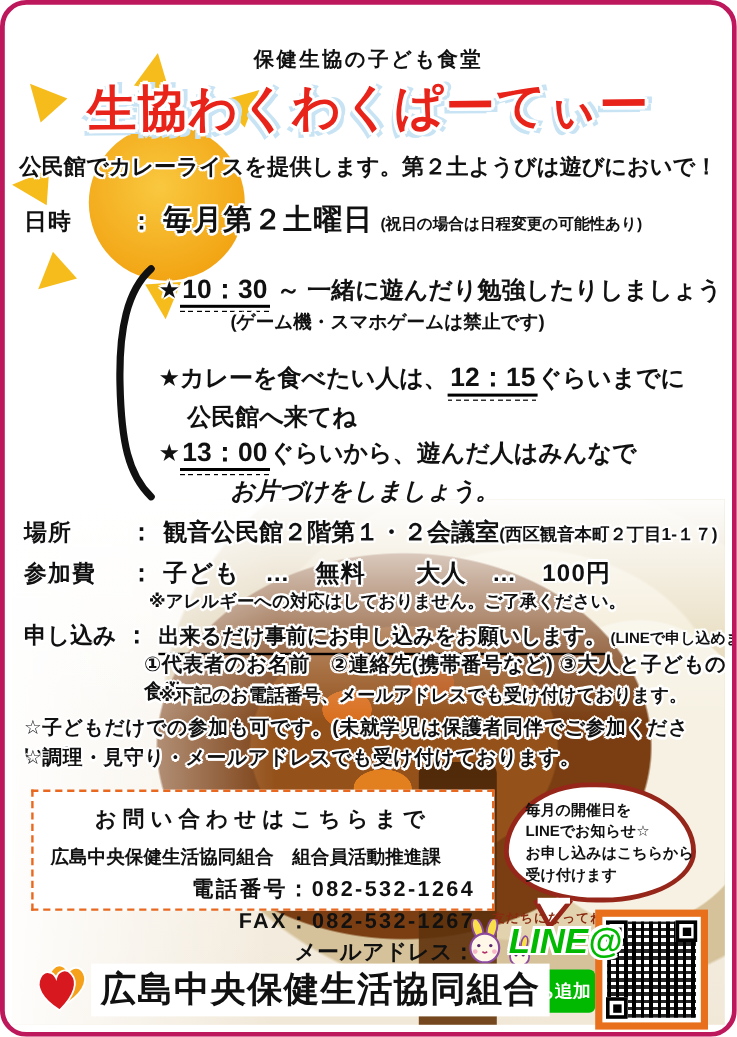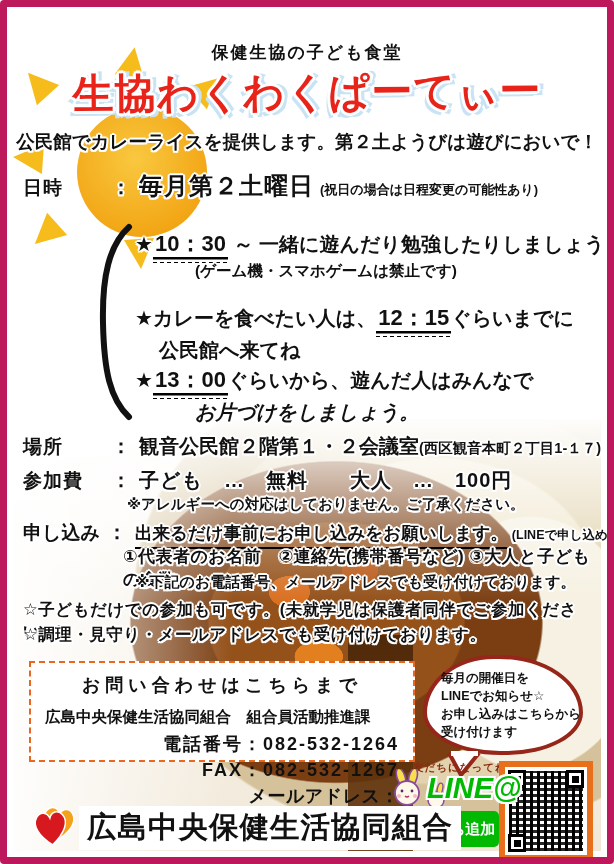--- a/index.html
+++ b/index.html
@@ -1,19 +1,19 @@
 <!DOCTYPE html>
 <html><head>
 <meta charset="utf-8">
 <style>
   * { margin:0; padding:0; box-sizing:border-box; }
   html,body { background:#fff; }
   body { font-family:"Liberation Sans","DejaVu Sans",sans-serif; font-weight:bold; color:#111; }
   .flyer { position:relative; width:614px; height:864px; background:#fff; overflow:hidden;
-           border:7px solid #be185d; border-radius:4px; }
+           border:4px solid #be185d; border-radius:22px; }
 
   
   .photo { position:absolute; left:6px; right:6px; top:412px; bottom:6px; z-index:0;
     background:
       linear-gradient(180deg, rgba(255,255,255,.97) 0, rgba(255,255,255,.72) 45px, rgba(255,255,255,.28) 120px, rgba(255,255,255,0) 185px),
       linear-gradient(90deg, rgba(255,255,255,.92) 0, rgba(255,255,255,.55) 90px, rgba(255,255,255,0) 220px),
       radial-gradient(ellipse 34px 26px at 47% 40%, #d96f1f 0 60%, rgba(0,0,0,0) 61%),
       radial-gradient(ellipse 30px 22px at 59% 35%, #b85514 0 60%, rgba(0,0,0,0) 61%),
       radial-gradient(ellipse 40px 26px at 52% 55%, #e2801f 0 60%, rgba(0,0,0,0) 61%),
       radial-gradient(ellipse 205px 160px at 55% 47%, #94511a 0 62%, #7a3e12 63% 100%, rgba(0,0,0,0) 101%),

